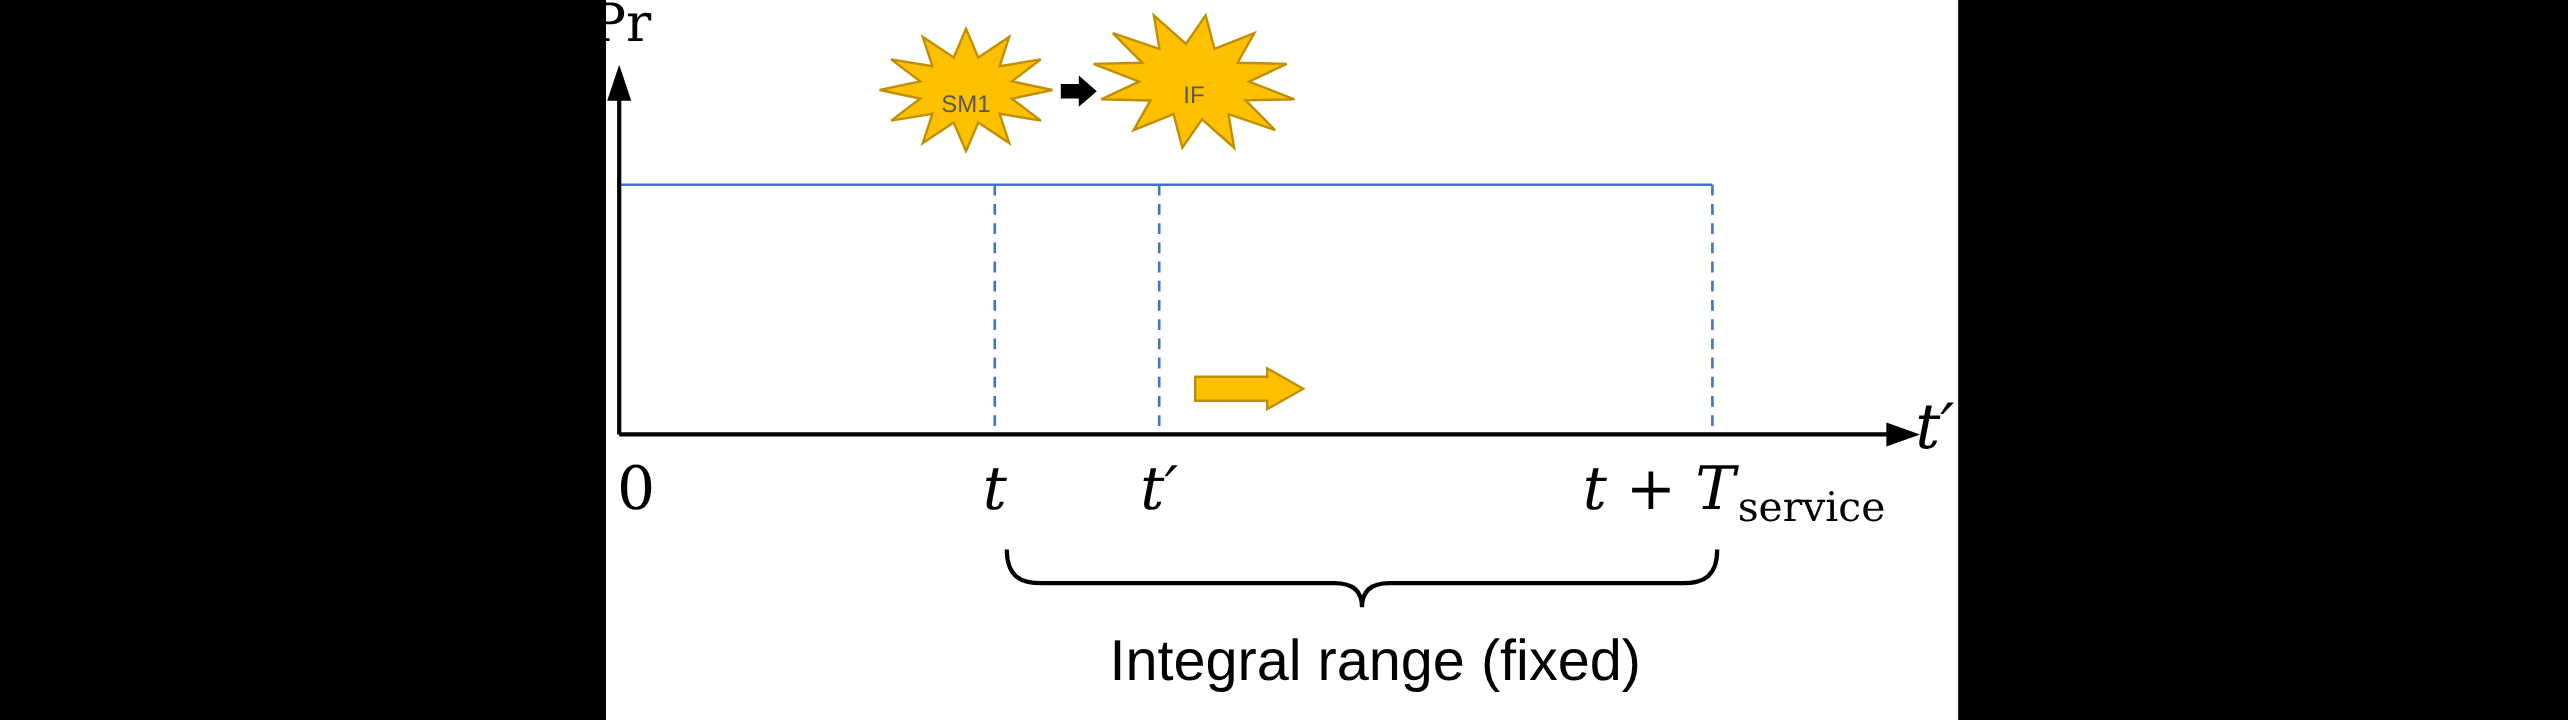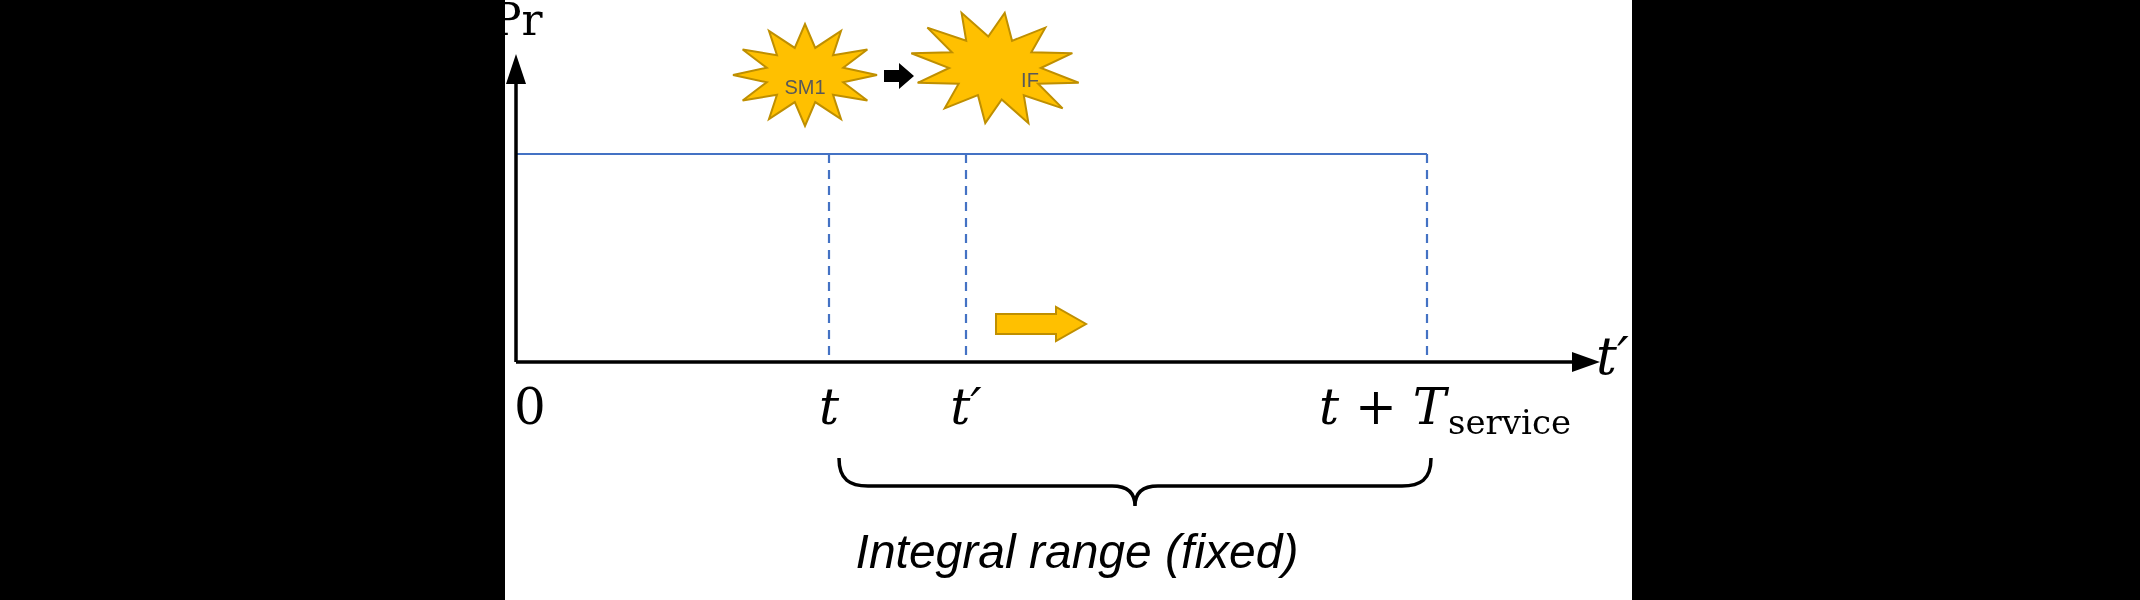--- a/index.html
+++ b/index.html
@@ -63,15 +63,15 @@
 <div class="lbl math tick cx" style="left:829px;top:382px;">t</div>
 
 <div class="lbl math tick cx" style="left:966px;top:382px;">t′</div>
 
 <div class="lbl cx" style="left:1445px;top:382px;">
   <span class="math tick">t + T</span><span class="sub">service</span>
 </div>
 
 <div class="lbl burst-label cc" style="left:805px;top:75px;">SM1</div>
 
-<div class="lbl burst-label cc" style="left:1030px;top:68px;">IF</div>
+<div class="lbl burst-label cc" style="left:995px;top:68px;">IF</div>
 
-<div class="lbl caption cx" style="left:1077px;top:528px;font-style:italic;">Integral range (fixed)</div>
+<div class="lbl caption cx" style="left:1146px;top:528px;">Integral range (fixed)</div>
 
 </body></html>

